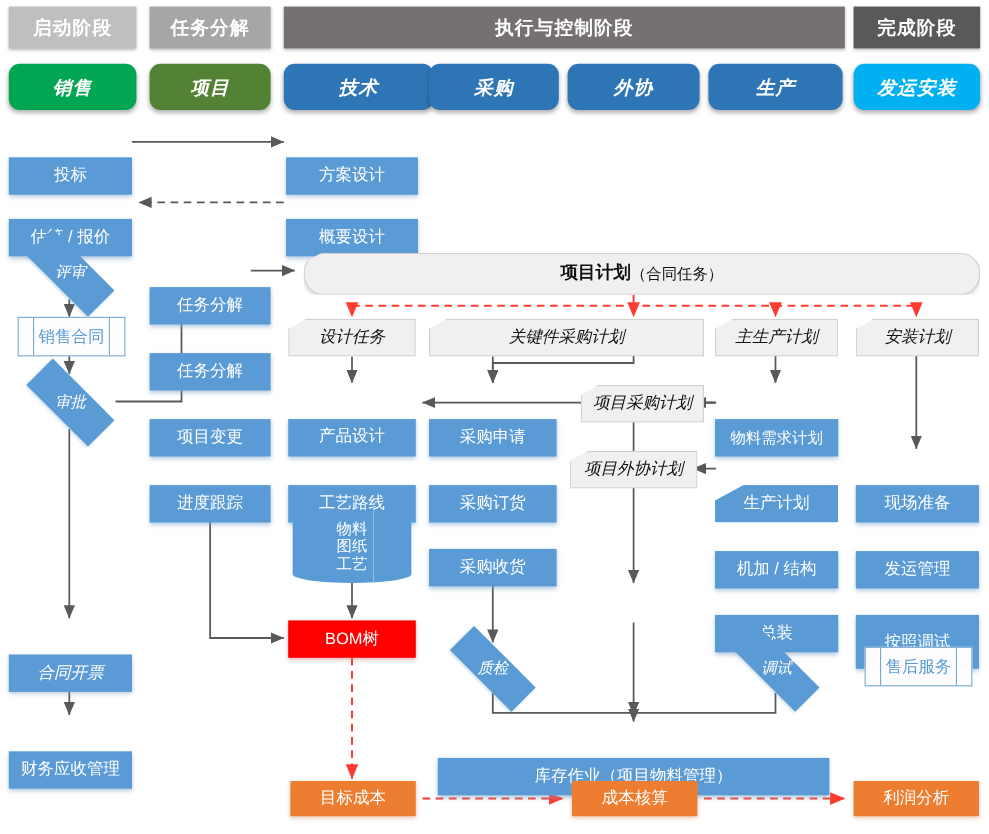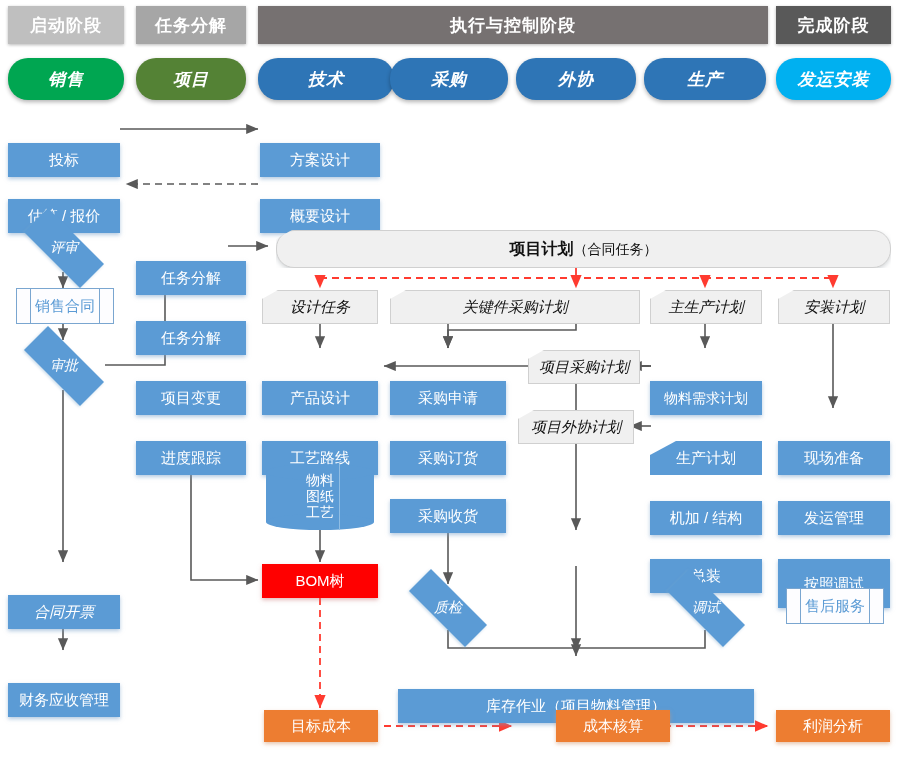--- a/index.html
+++ b/index.html
@@ -6,21 +6,21 @@
   html,body{margin:0;padding:0;background:#ffffff;}
   body{font-family:"Liberation Sans","DejaVu Sans",sans-serif;}
   #stage{position:relative;width:899px;height:758px;background:#fff;overflow:hidden;}
   #wires{position:absolute;left:0;top:0;width:899px;height:758px;pointer-events:none;}
 
   .phase{position:absolute;display:flex;align-items:center;justify-content:center;
          color:#fff;font-weight:bold;font-size:17px;letter-spacing:1px;
          box-shadow:0 1px 3px rgba(0,0,0,.28);}
   .dept{position:absolute;display:flex;align-items:center;justify-content:center;
         color:#fff;font-weight:bold;font-style:italic;font-size:17px;letter-spacing:1px;
-        border-radius:20px;box-shadow:0 2px 4px rgba(0,0,0,.30);}
+        border-radius:10px;box-shadow:0 2px 4px rgba(0,0,0,.30);}
 
   .node{position:absolute;display:flex;align-items:center;justify-content:center;
         text-align:center;font-size:15px;line-height:1.15;
         box-sizing:border-box;}
 
   
   .proc{background:#5b9bd5;color:#ffffff;box-shadow:0 2px 4px rgba(120,160,200,.55);margin-top:31px;}
   
   .red{background:#ff0000;color:#ffffff;box-shadow:0 2px 4px rgba(200,120,120,.5);}
   
@@ -203,21 +203,21 @@
 
   <div class="node proc" style="left:260px;top:112px;width:120px;height:34px;">方案设计</div>
   <div class="node proc" style="left:260px;top:168px;width:120px;height:34px;">概要设计</div>
 
   <div class="node plan big" style="left:276px;top:230px;width:615px;height:38px;font-size:16px;">
     <span style="font-weight:bold;">项目计划</span>
       <span style="font-size:14px;">（合同任务）</span>
   </div>
 
   <div class="node plan" style="left:262px;top:290px;width:116px;height:34px;">设计任务</div>
-  <div class="node proc" style="left:262px;top:350px;width:116px;height:34px;">产品设计</div>
+  <div class="node proc" style="left:262px;top:350px;width:116px;height:34px;font-family:Liberation Mono, monospace;">产品设计</div>
   <div class="node proc" style="left:262px;top:410px;width:116px;height:34px;">工艺路线</div>
 
   <div class="cyl" style="left:266px;top:464px;width:108px;height:66px;">
     <div class="body"></div>
     <div class="cap capT"></div>
     <div class="cap capB"></div>
     <div class="ring"></div>
     <div class="clabel">
       <span>物料</span>
       <span>图纸</span>
@@ -255,16 +255,16 @@
   <div class="node proc" style="left:778px;top:410px;width:112px;height:34px;">现场准备</div>
   <div class="node proc" style="left:778px;top:470px;width:112px;height:34px;">发运管理</div>
   <div class="node proc" style="left:778px;top:528px;width:112px;height:49px;">按照调试</div>
   <div class="predef" style="left:786px;top:588px;width:96px;height:34px;">
     <span>售后服务</span>
   </div>
 
   <div class="node proc" style="left:398px;top:658px;width:356px;height:34px;">库存作业（项目物料管理）</div>
 
   <div class="node orange" style="left:264px;top:710px;width:114px;height:32px;">目标成本</div>
-  <div class="node orange" style="left:520px;top:710px;width:114px;height:32px;margin-left:36px;">成本核算</div>
+  <div class="node orange" style="left:520px;top:710px;width:114px;height:32px;">成本核算</div>
   <div class="node orange" style="left:776px;top:710px;width:114px;height:32px;">利润分析</div>
 
 </div>
 
 </body></html>

